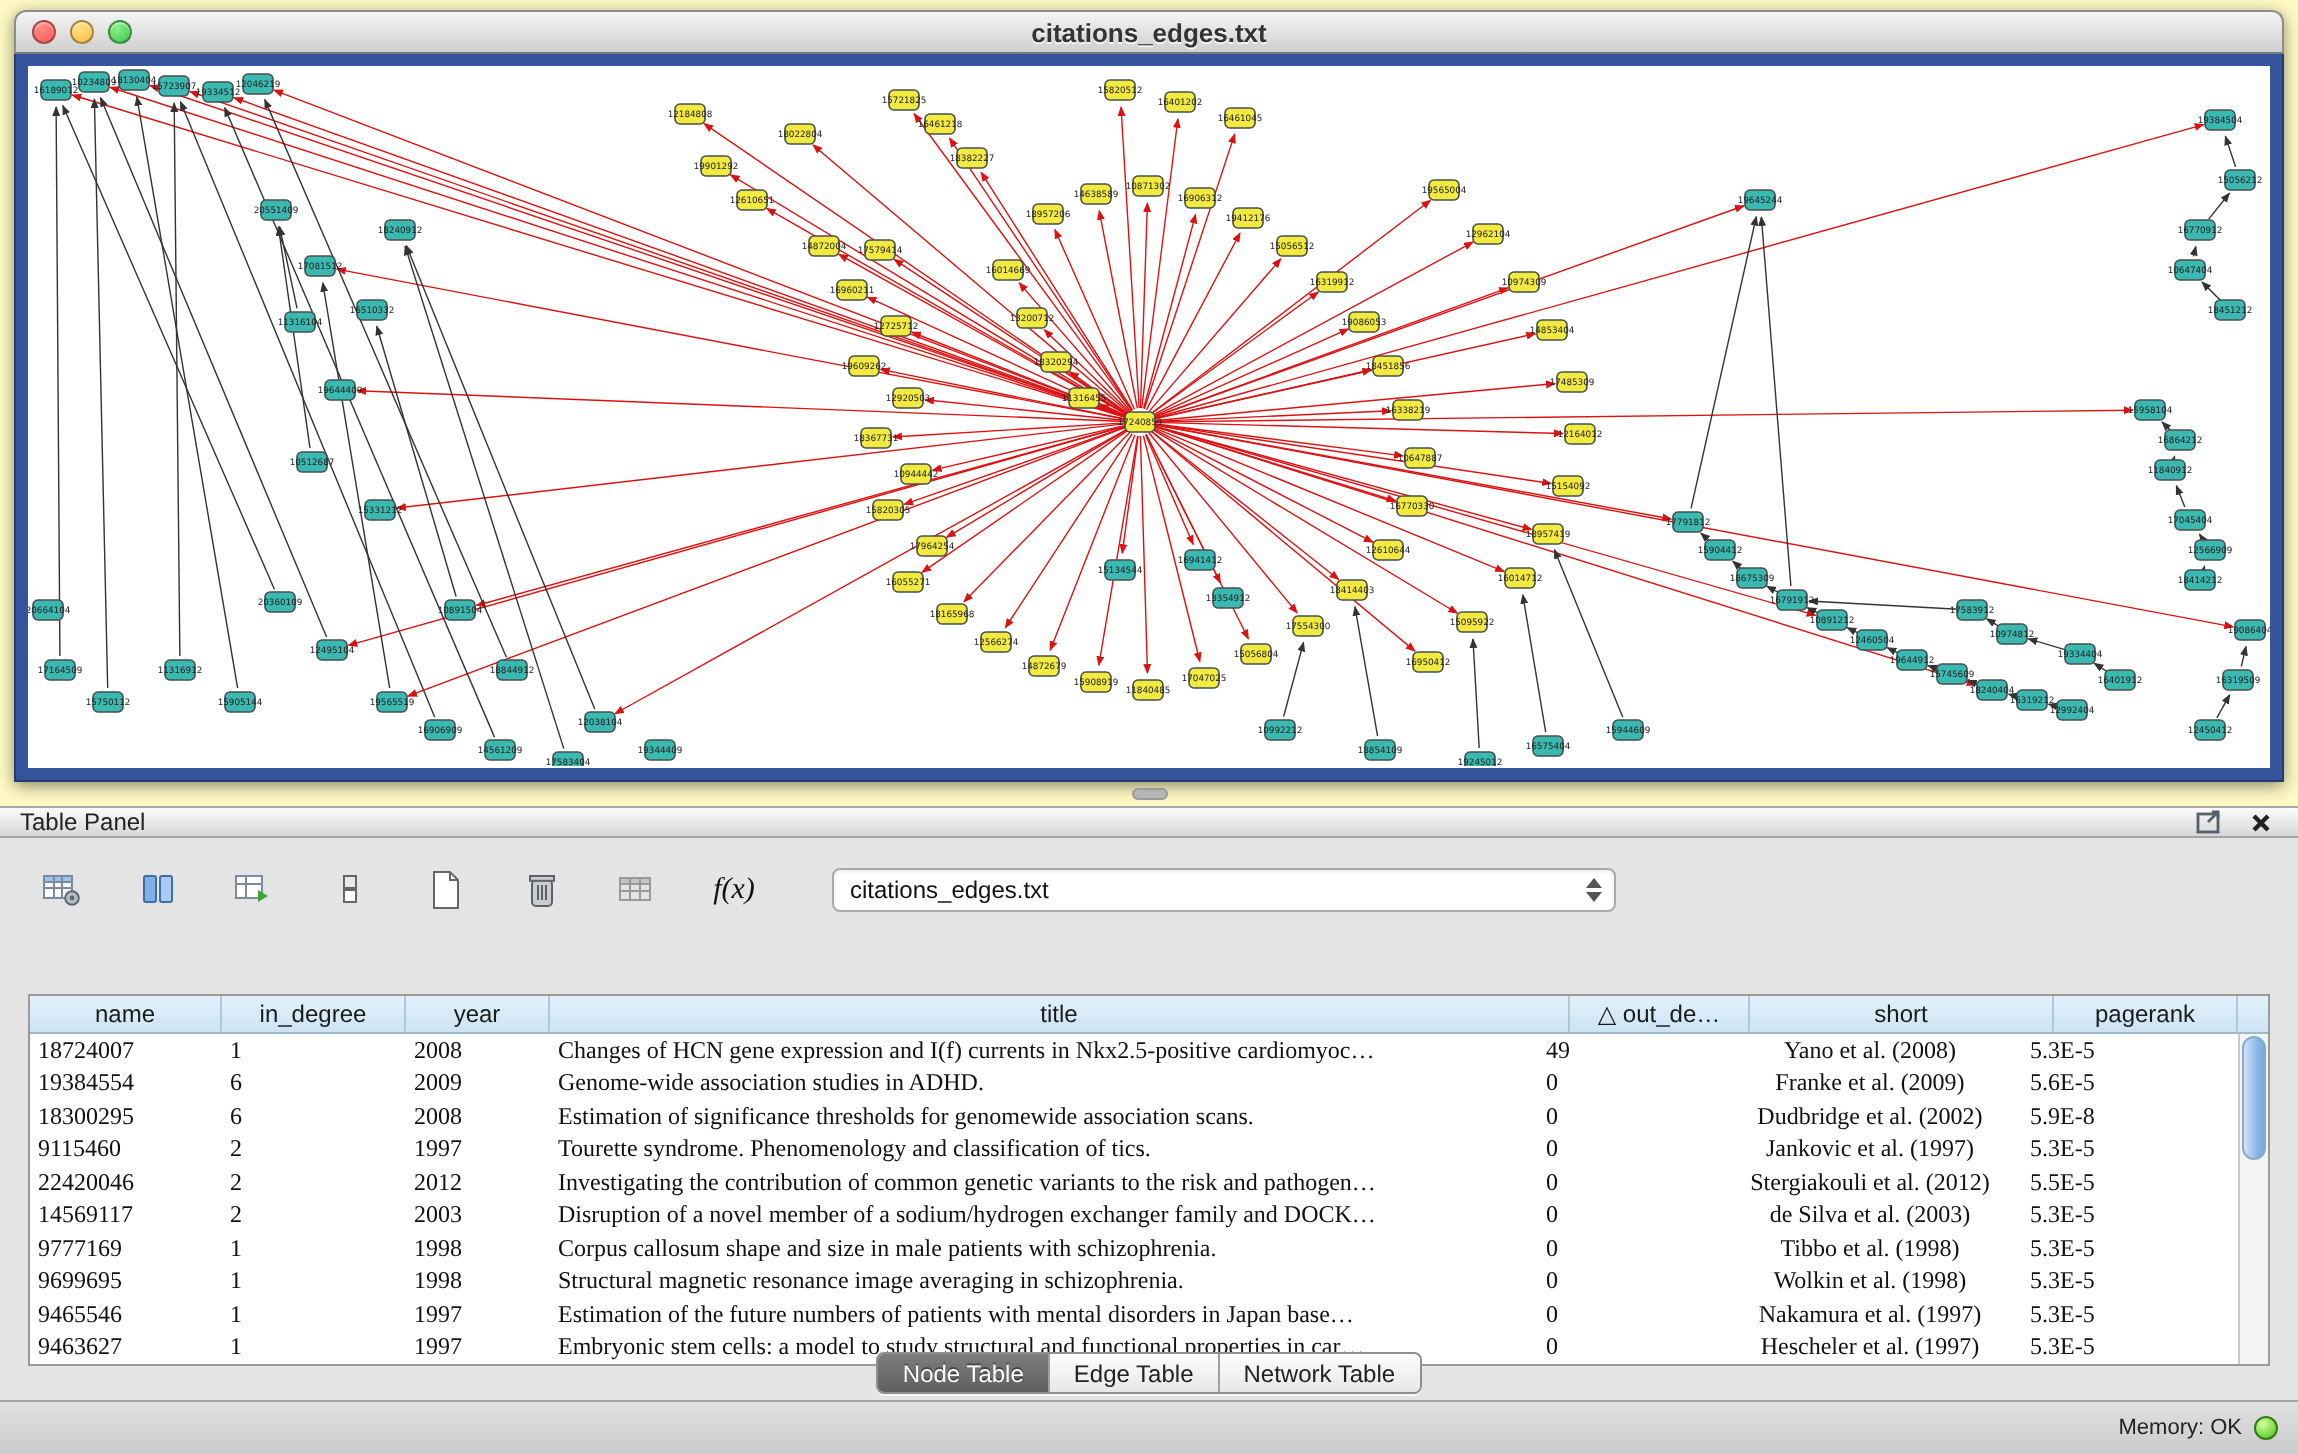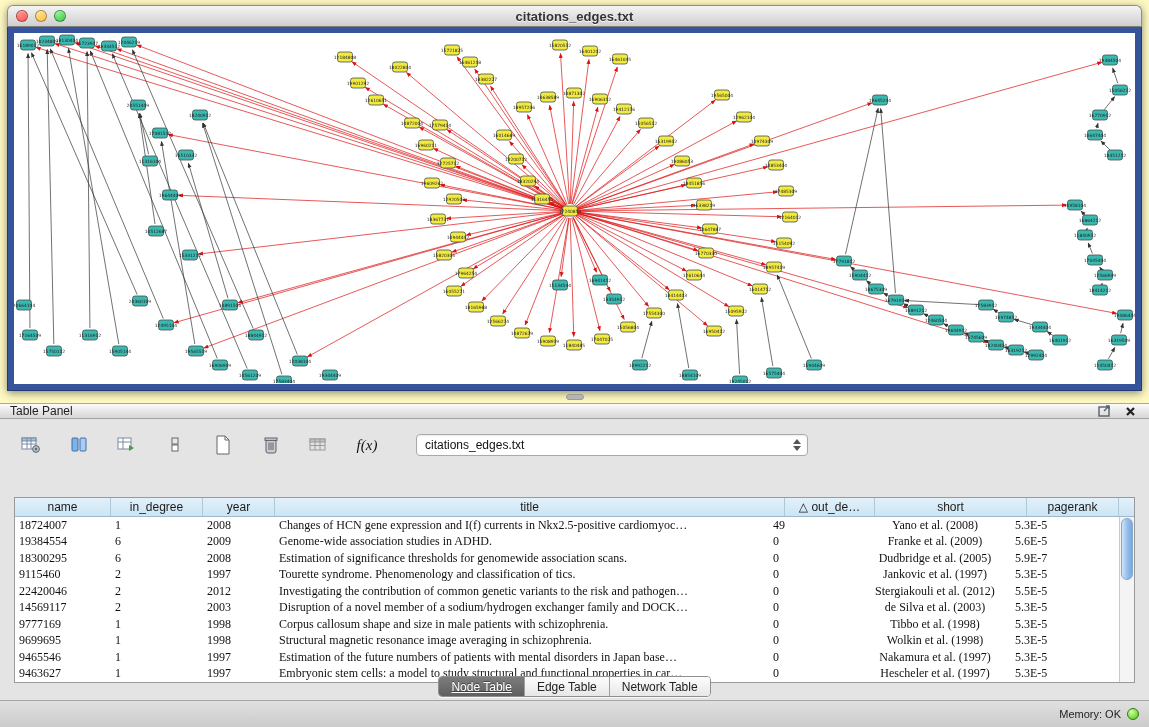--- a/index.html
+++ b/index.html
@@ -82,21 +82,21 @@
     background:linear-gradient(90deg,#cfe5fa,#8fb9e8 60%,#7aa9de); border:1px solid #86a9cc; }
 
   
   .tabs { position:absolute; left:0; right:0; top:272px; display:flex; justify-content:center; }
   .tabgroup { display:flex; border:1px solid #8f8f8f; border-radius:4px; overflow:hidden;
     background:#f2f2f2; box-shadow:0 1px 0 rgba(255,255,255,.7); }
   .tab { font-size:12px; color:#222; padding:2px 12px; height:19px; display:flex;
     align-items:center; border-right:1px solid #9f9f9f; background:linear-gradient(#fdfdfd,#e7e7e7); }
   .tab:last-child { border-right:none; }
   .tab.active { background:linear-gradient(#7d7d7d,#5f5f5f); color:#fff;
-    text-shadow:0 -1px 0 rgba(0,0,0,.4);text-decoration:underline; }
+    text-shadow:0 -1px 0 rgba(0,0,0,.4); }
 
   
   .statusbar { position:absolute; bottom:0; left:0; width:1149px; height:27px;
     background:linear-gradient(#e0e0e0,#cbcbcb); border-top:1px solid #a5a5a5;
     display:flex; align-items:center; justify-content:flex-end; padding-right:10px; gap:6px;padding-left:44px; }
   .mem-label { font-size:11px; color:#222; }
   .mem-dot { width:12px; height:12px; border-radius:50%; border:1px solid #2f7d10;
     background:radial-gradient(circle at 35% 30%, #d2ff9e, #46c214); }
 </style>
 </head>
@@ -876,22 +876,22 @@
             <div class="cell c-out">0</div>
             <div class="cell c-short">Franke et al. (2009)</div>
             <div class="cell c-rank">5.6E-5</div>
           </div>
           <div class="trow">
             <div class="cell c-name">18300295</div>
             <div class="cell c-indeg">6</div>
             <div class="cell c-year">2008</div>
             <div class="cell c-title">Estimation of significance thresholds for genomewide association scans.</div>
             <div class="cell c-out">0</div>
-            <div class="cell c-short">Dudbridge et al. (2005)</div>
-            <div class="cell c-rank">5.9E-7</div>
+            <div class="cell c-short">Dudbridge et al. (2002)</div>
+            <div class="cell c-rank">5.9E-8</div>
           </div>
           <div class="trow">
             <div class="cell c-name">9115460</div>
             <div class="cell c-indeg">2</div>
             <div class="cell c-year">1997</div>
             <div class="cell c-title">Tourette syndrome. Phenomenology and classification of tics.</div>
             <div class="cell c-out">0</div>
             <div class="cell c-short">Jankovic et al. (1997)</div>
             <div class="cell c-rank">5.3E-5</div>
           </div>

